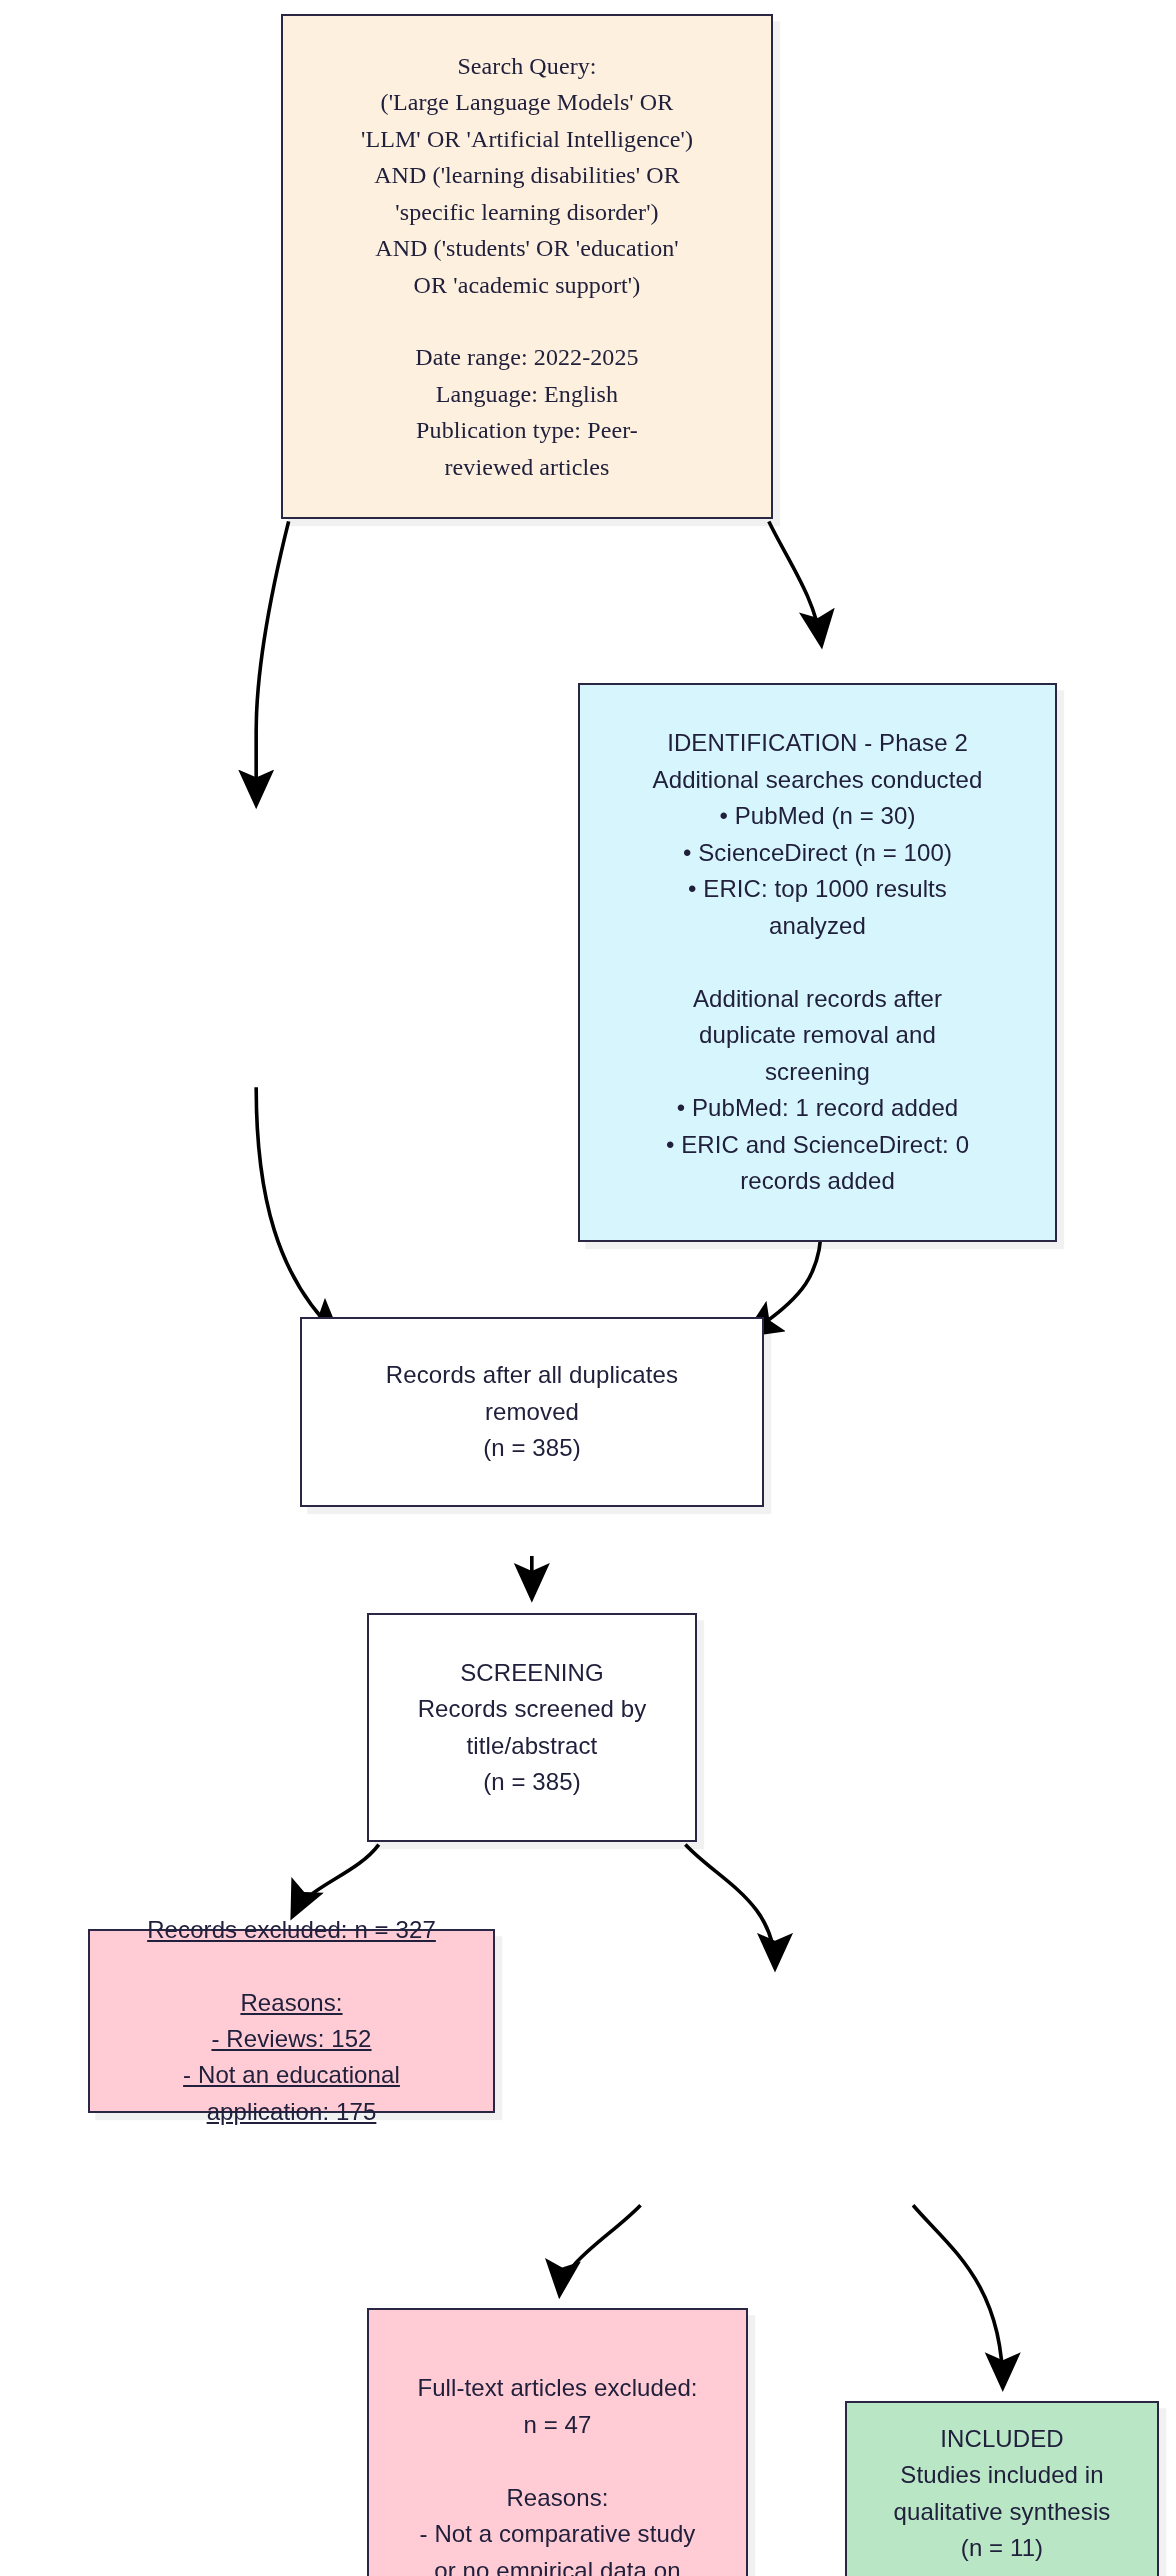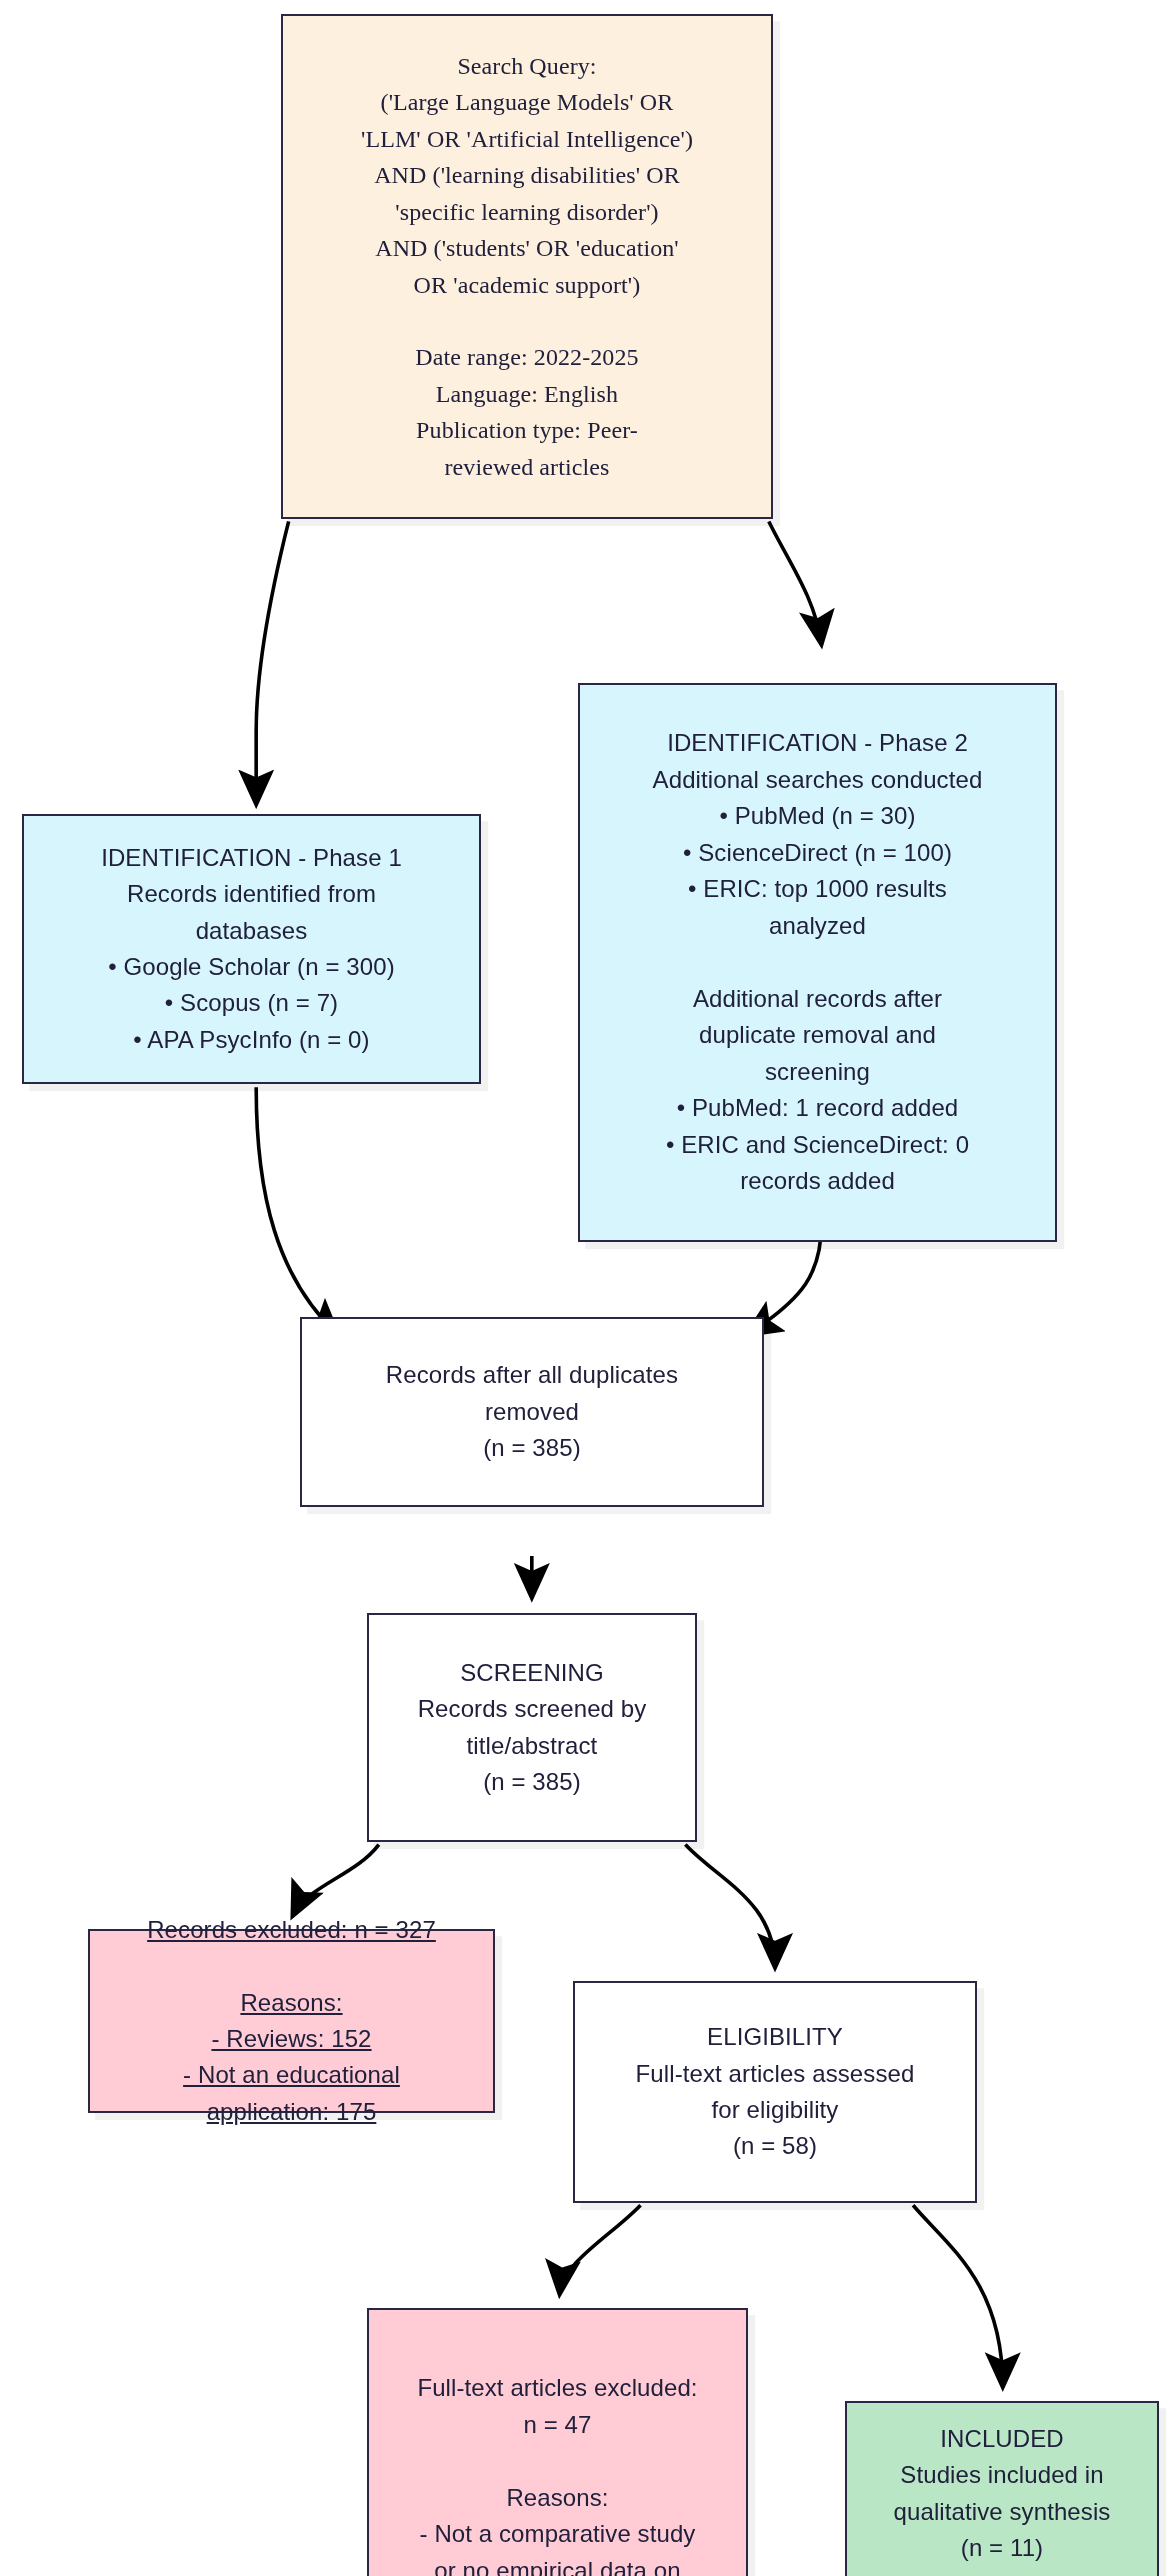--- a/index.html
+++ b/index.html
@@ -118,28 +118,20 @@
 analyzed
 
 Additional records after
 duplicate removal and
 screening
 • PubMed: 1 record added
 • ERIC and ScienceDirect: 0
 records added</div>
   </div>
 
-  <div class="node fill-blue" id="node-phase1">
-    <div class="inner">IDENTIFICATION - Phase 1
-Records identified from
-databases
-• Google Scholar (n = 300)
-• Scopus (n = 7)
-• APA PsycInfo (n = 0)</div>
-  </div>
 
   <div class="node fill-white" id="node-dedup">
     <div class="inner">Records after all duplicates
 removed
 (n = 385)</div>
   </div>
 
   <div class="node fill-white" id="node-screening">
     <div class="inner">SCREENING
 Records screened by
@@ -149,26 +141,20 @@
 
   <div class="node fill-pink" id="node-excluded">
     <div class="inner">Records excluded: n = 327
 
 Reasons:
 - Reviews: 152
 - Not an educational
 application: 175</div>
   </div>
 
-  <div class="node fill-white" id="node-eligibility">
-    <div class="inner">ELIGIBILITY
-Full-text articles assessed
-for eligibility
-(n = 58)</div>
-  </div>
 
   <div class="node fill-pink" id="node-ftexcluded">
     <div class="inner">Full-text articles excluded:
 n = 47
 
 Reasons:
 - Not a comparative study
 or no empirical data on
 learning outcomes
 - Focused on intellectual

